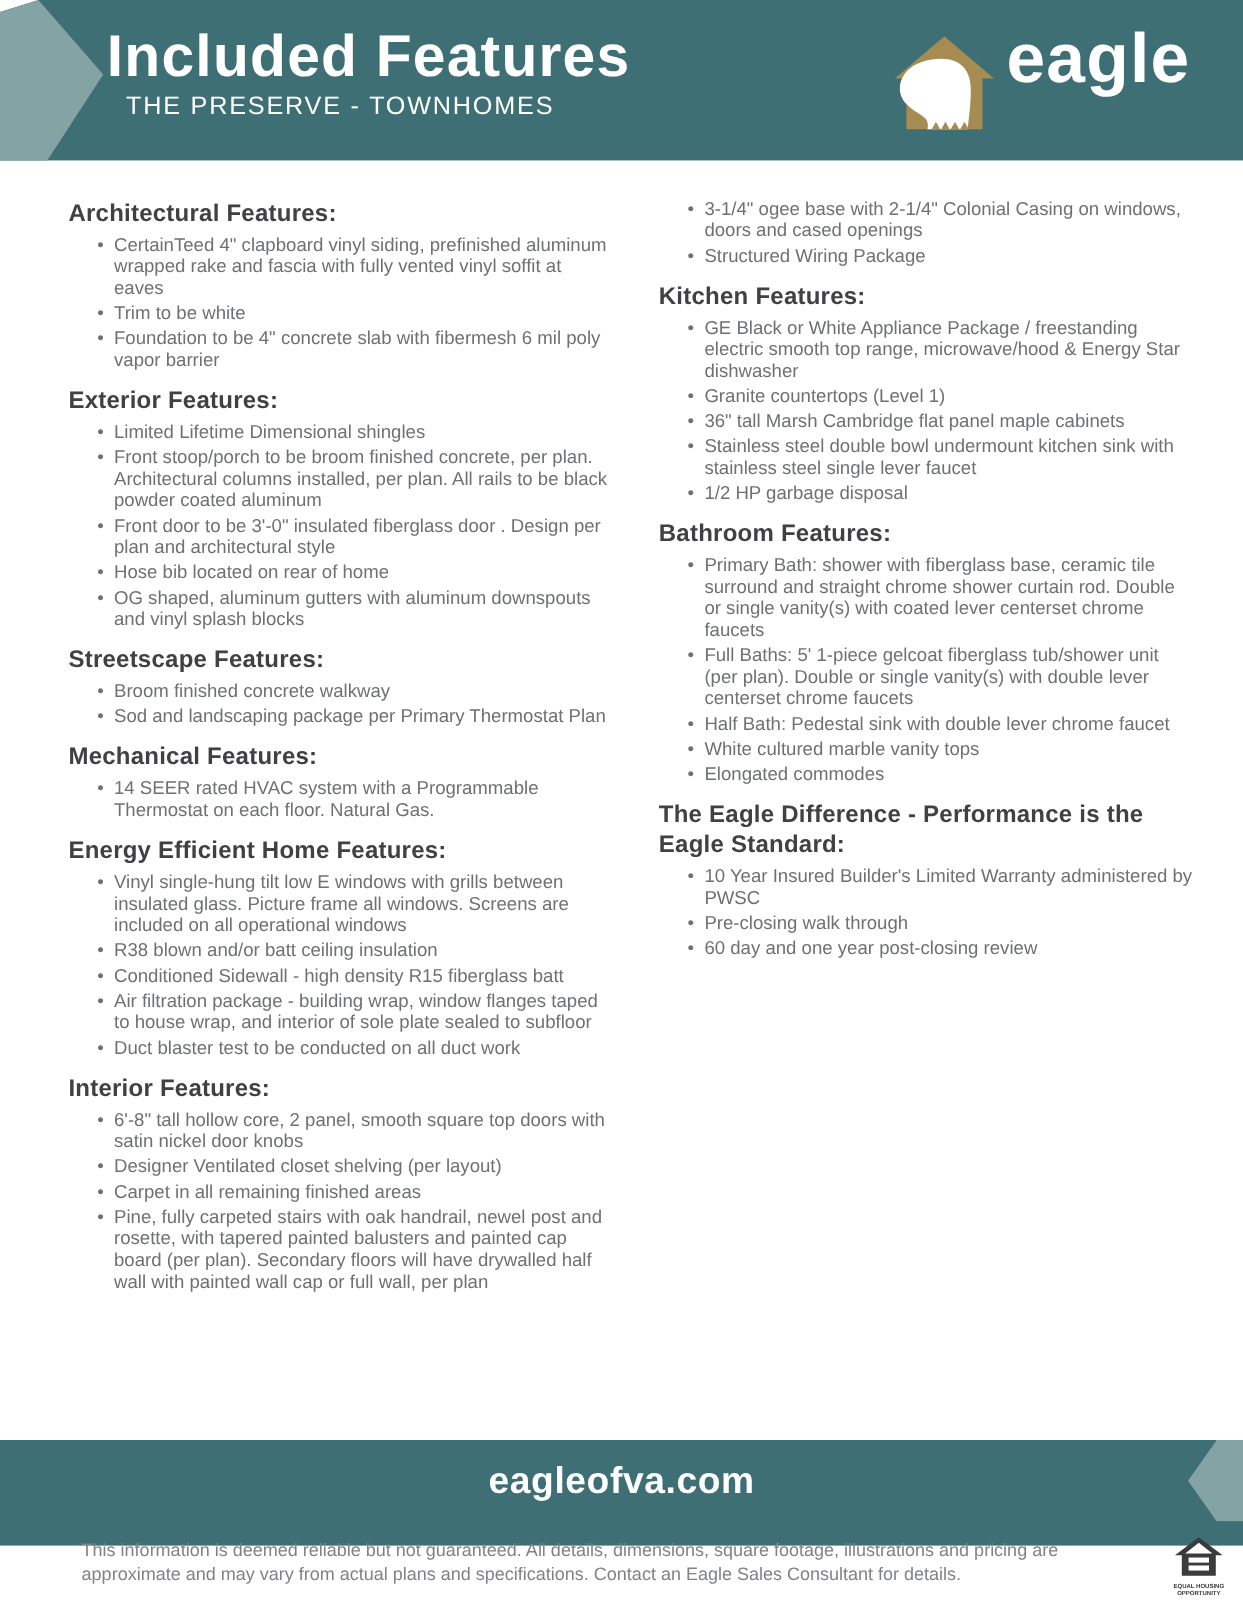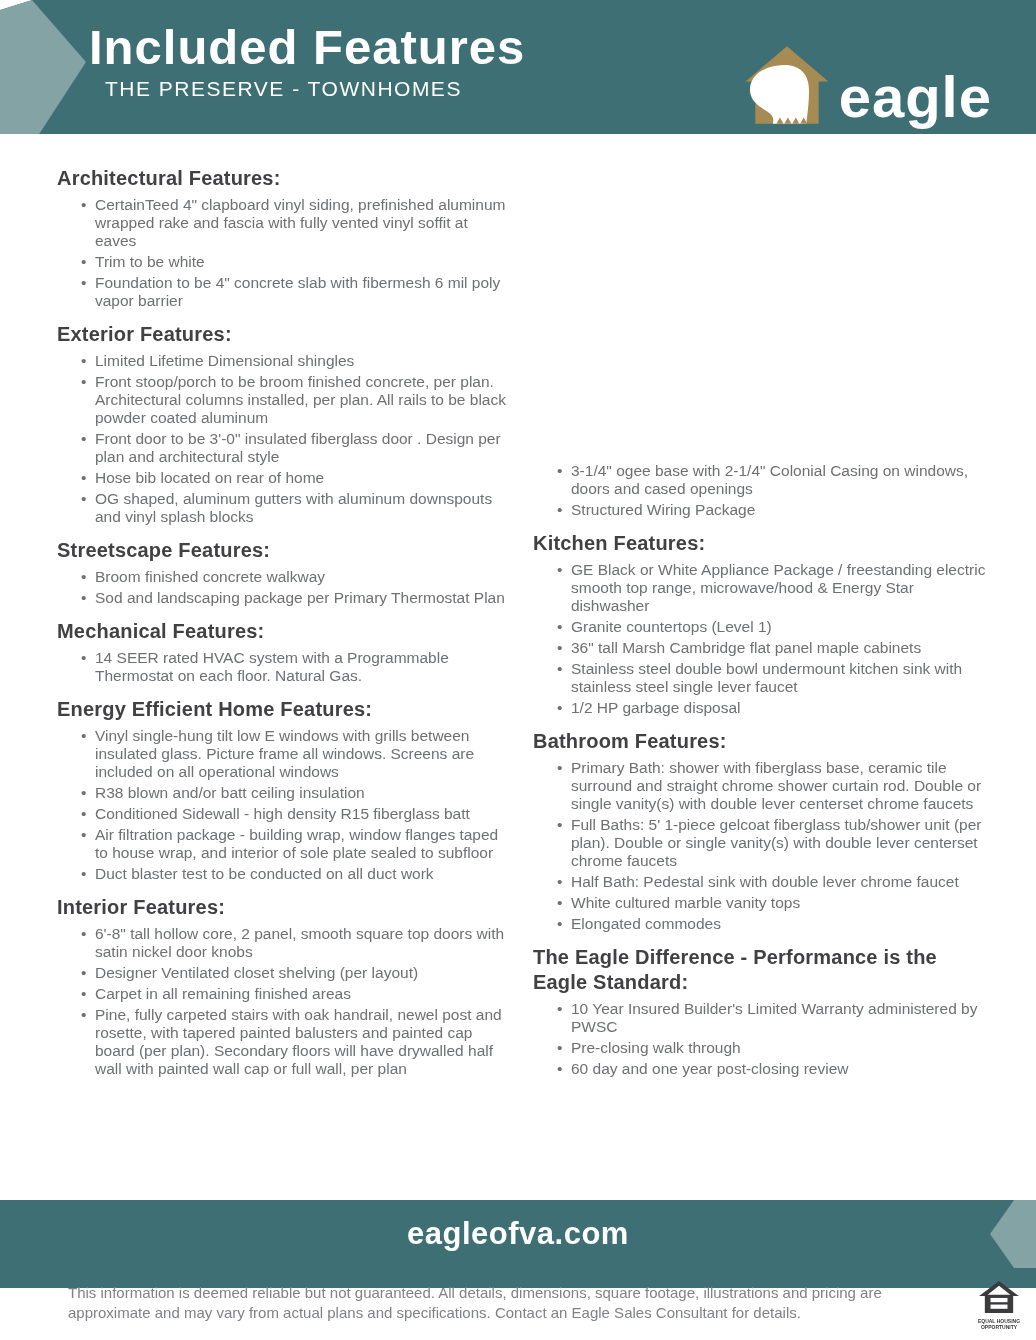--- a/index.html
+++ b/index.html
@@ -25,30 +25,29 @@
   .header-chevron{
     position:absolute;left:0;top:0;width:88px;height:142px;
     background:var(--teal-light);
     clip-path:polygon(0 10px, 32px 0, 86px 62px, 34px 142px, 0 142px);
   }
   .title-block{position:absolute;left:89px;top:20px;color:#fff;}
   .title-block h1{
     margin:0;font-size:49px;line-height:54px;font-weight:700;letter-spacing:1px;color:#fff;
   }
   .subtitle{font-size:21px;line-height:24px;font-weight:400;letter-spacing:1.5px;margin-top:3px;color:#fff;margin-left:16px;}
-  .brand{position:absolute;right:44px;top:40px;display:flex;align-items:flex-end;}
+  .brand{position:absolute;right:44px;top:24px;display:flex;align-items:flex-start;}
   .brand-name{color:#fff;font-size:58px;font-weight:700;line-height:1;letter-spacing:1px;margin-left:8px;position:relative;top:-4px;}
   .eagle-svg{display:block;}
 
   
   .content{
     position:absolute;top:166px;left:57px;right:40px;
-    display:flex;gap:24px;
+    display:flex;gap:40px;
     color:var(--body-gray);
-    align-items:flex-end;
   }
   .col{flex:0 0 452px;max-width:452px;}
   .col.right{flex:1 1 auto;max-width:463px;}
   .feature-section h3{
     margin:12px 0 5px 0;
     font-size:20px;line-height:25px;font-weight:700;color:var(--heading-gray);letter-spacing:0.2px;
   }
   .feature-section:first-child h3{margin-top:0;}
   .feature-section ul{list-style:none;margin:0;padding:0;}
   .feature-section li{
@@ -172,21 +171,21 @@
             <li>GE Black or White Appliance Package / freestanding electric smooth top range, microwave/hood &amp; Energy Star dishwasher</li>
             <li>Granite countertops (Level 1)</li>
             <li>36" tall Marsh Cambridge flat panel maple cabinets</li>
             <li>Stainless steel double bowl undermount kitchen sink with stainless steel single lever faucet</li>
             <li>1/2 HP garbage disposal</li>
           </ul>
         </section>
         <section class="feature-section">
           <h3>Bathroom Features:</h3>
           <ul>
-            <li>Primary Bath: shower with fiberglass base, ceramic tile surround and straight chrome shower curtain rod. Double or single vanity(s) with double lever centerset chrome faucets</li>
+            <li>Primary Bath: shower with fiberglass base, ceramic tile surround and straight chrome shower curtain rod. Double or single vanity(s) with coated lever centerset chrome faucets</li>
             <li>Full Baths: 5' 1-piece gelcoat fiberglass tub/shower unit (per plan). Double or single vanity(s) with double lever centerset chrome faucets</li>
             <li>Half Bath: Pedestal sink with double lever chrome faucet</li>
             <li>White cultured marble vanity tops</li>
             <li>Elongated commodes</li>
           </ul>
         </section>
         <section class="feature-section">
           <h3>The Eagle Difference - Performance is the Eagle Standard:</h3>
           <ul>
             <li>10 Year Insured Builder's Limited Warranty administered by PWSC</li>

